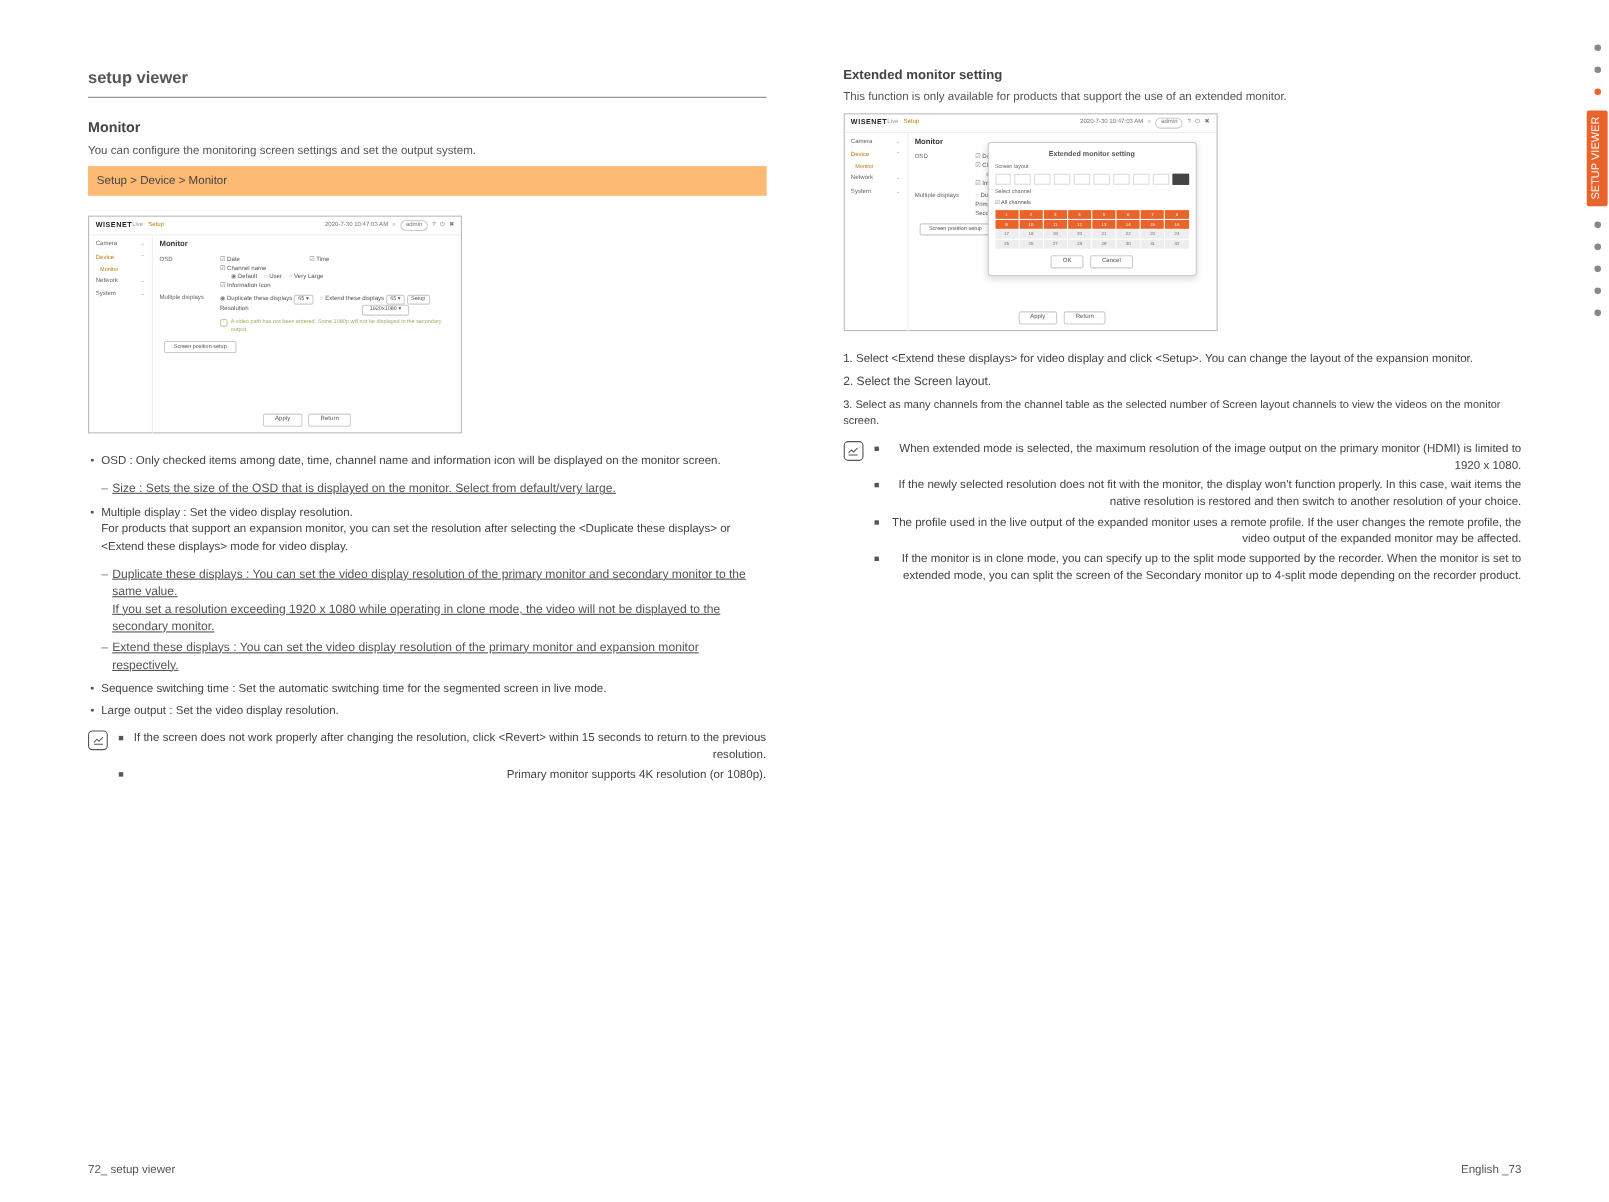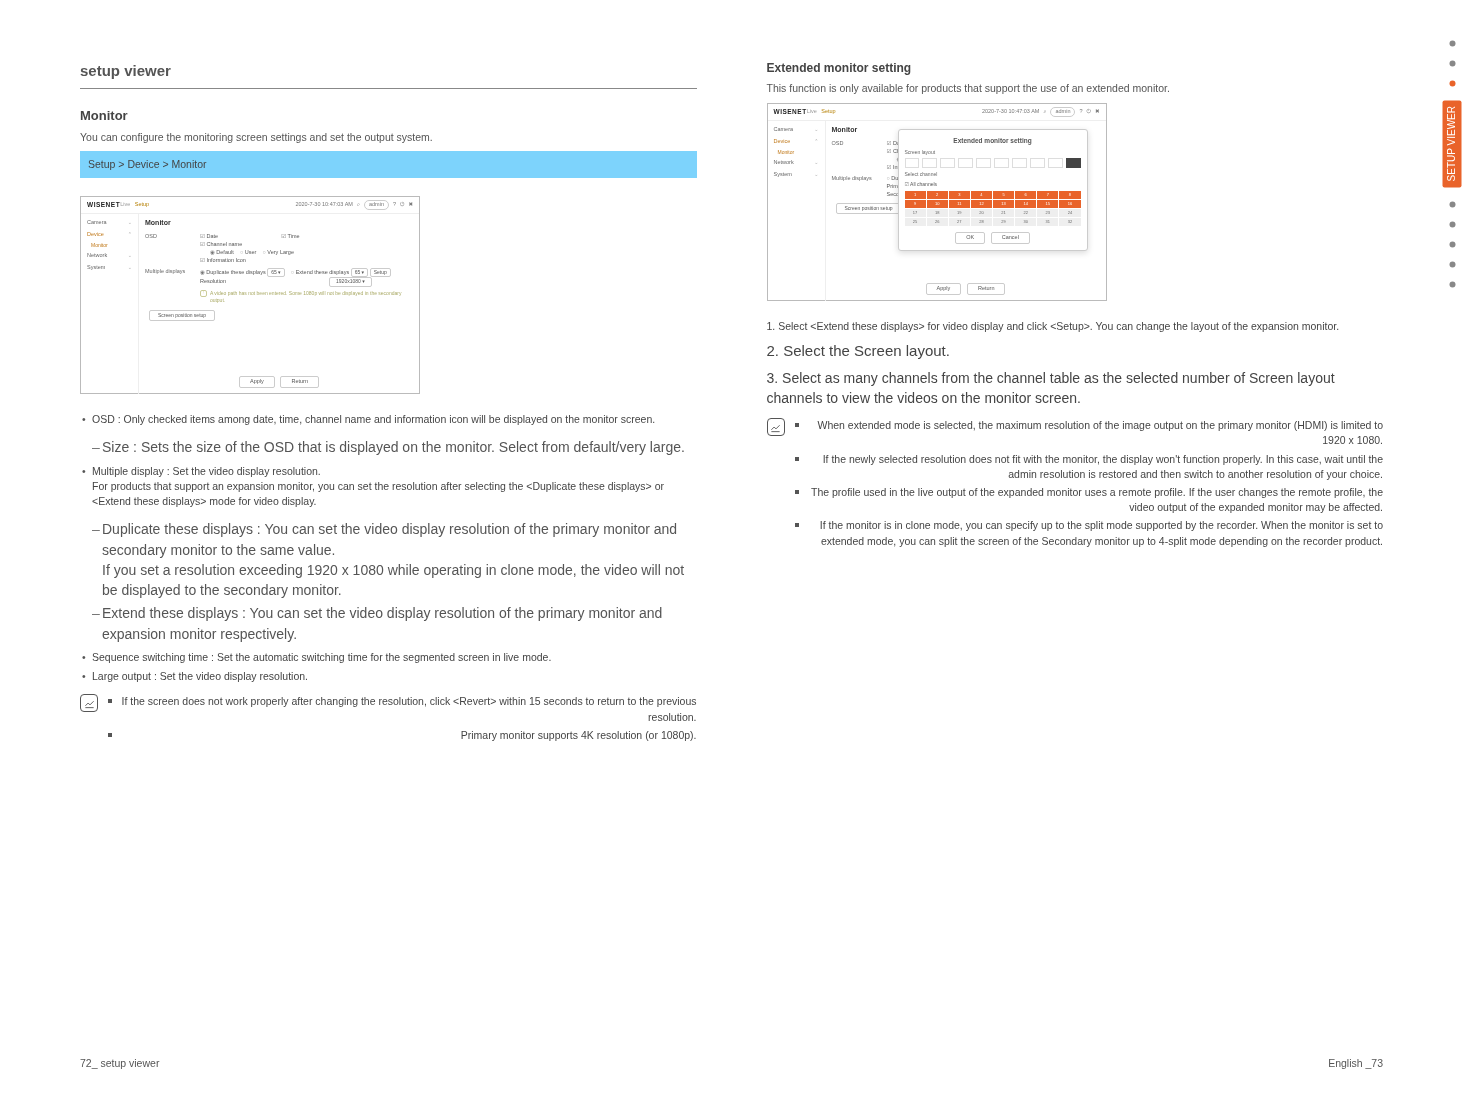--- a/index.html
+++ b/index.html
@@ -31,21 +31,21 @@
     margin-bottom: 10px;
   }
   .subtitle {
     font-size: 13px;
     font-weight: bold;
     color: #444;
     margin-bottom: 4px;
   }
   .desc { font-size: 10.5px; color: #555; margin-bottom: 6px; }
   .path-bar {
-    background: #7dd3fc;
+    background: #fdba74;
     padding: 6px 8px;
     font-size: 10.5px;
     color: #444;
     margin-bottom: 10px;
   }
   
   .shot {
     border: 1px solid #bbb;
     width: 340px;
     height: 198px;
@@ -101,21 +101,21 @@
   .split-cell.dark { background:#444; border-color:#444;}
   .chgrid { display:grid; grid-template-columns: repeat(8,1fr); gap:1px; margin-top:3px;}
   .ch { height:8px; background:#eee; font-size:4px; display:flex;align-items:center;justify-content:center; color:#666;}
   .ch.on { background:#e9632a; color:#fff;}
   .popup-btns { text-align:center; margin-top:6px;}
   
   ul.b { list-style:none; padding:0; margin:6px 0 10px 0;}
   ul.b > li { position:relative; padding-left:12px; margin-bottom:4px; font-size:10.5px; color:#444;}
   ul.b > li::before { content:"•"; position:absolute; left:2px; color:#555;}
   ul.d { list-style:none; padding:0; margin:3px 0 3px 12px;}
-  ul.d > li { position:relative; padding-left:10px; margin-bottom:3px; font-size:14px; color:#555;}
+  ul.d > li { position:relative; padding-left:10px; margin-bottom:3px; font-size:11px; color:#555;text-decoration:underline;}
   ul.d > li::before { content:"–"; position:absolute; left:0; color:#777;}
   .note-row { display:flex; gap:10px; align-items:flex-start; margin-top:6px;}
   .note-ico { width:18px; height:18px; border:1.5px solid #555; border-radius:4px; display:flex; align-items:center; justify-content:center;}
   .note-ico svg { width:11px; height:11px;}
   ul.n { list-style:none; padding:0; margin:0; flex:1;text-align:right;}
   ul.n > li { position:relative; padding-left:10px; margin-bottom:3px; font-size:10.5px; color:#444;}
   ul.n > li::before { content:""; position:absolute; left:0; top:5px; width:4px; height:4px; background:#555;}
   .tiny-gap { height:8px;}
   .sidetab {
     position:absolute; right:0; top:40px; bottom:50px; width:20px;
@@ -392,33 +392,33 @@
 
             <div class="btn-row">
               <span class="bbtn">Apply</span>
               <span class="bbtn">Return</span>
             </div>
           </div>
         </div>
       </div>
 
       <div style="font-size:10.5px;color:#444;margin-bottom:6px;">1.  Select &lt;Extend these displays&gt; for video display and click &lt;Setup&gt;. You can change the layout of the expansion monitor.</div>
-      <div style="font-size:15px;color:#444;margin-bottom:6px;">2.  Select the Screen layout.</div>
-      <div style="font-size:14px;color:#444;margin-bottom:10px;">3.  Select as many channels from the channel table as the selected number of Screen layout channels to view the videos on the monitor screen.</div>
+      <div style="font-size:11px;color:#444;margin-bottom:6px;">2.  Select the Screen layout.</div>
+      <div style="font-size:10px;color:#444;margin-bottom:10px;">3.  Select as many channels from the channel table as the selected number of Screen layout channels to view the videos on the monitor screen.</div>
 
       <div class="note-row">
         <div class="note-ico">
           <svg viewBox="0 0 24 24">
               <path d="M3 17l6-6 4 4 8-8" fill="none" stroke="#555" stroke-width="2"></path>
               <path d="M3 21h18" stroke="#555" stroke-width="2"></path>
             </svg>
         </div>
         <ul class="n">
           <li>When extended mode is selected, the maximum resolution of the image output on the primary monitor (HDMI) is limited to 1920 x 1080.</li>
-          <li>If the newly selected resolution does not fit with the monitor, the display won't function properly. In this case, wait until the admin resolution is restored and then switch to another resolution of your choice.</li>
+          <li>If the newly selected resolution does not fit with the monitor, the display won't function properly. In this case, wait items the native resolution is restored and then switch to another resolution of your choice.</li>
           <li>The profile used in the live output of the expanded monitor uses a remote profile. If the user changes the remote profile, the video output of the expanded monitor may be affected.</li>
           <li>If the monitor is in clone mode, you can specify up to the split mode supported by the recorder. When the monitor is set to extended mode, you can split the screen of the Secondary monitor up to 4-split mode depending on the recorder product.</li>
         </ul>
       </div>
     </div>
   </div>
 
   <div class="sidetab">
     <div class="sidetab-inner">
       <span class="dot"></span>

